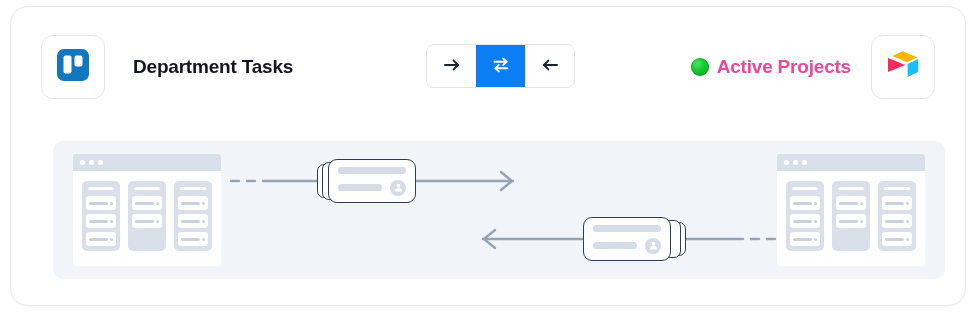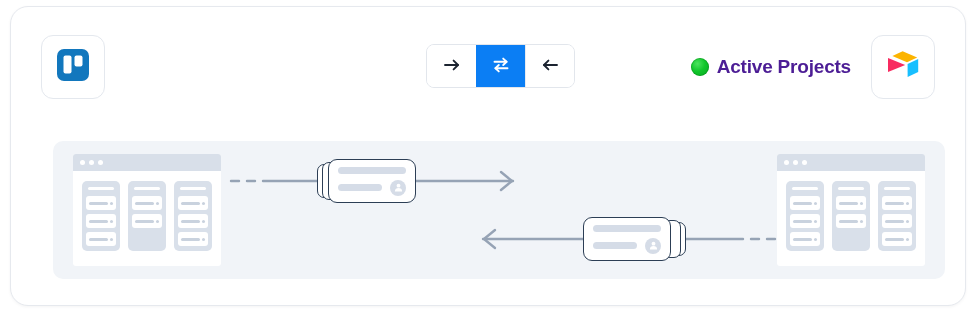--- a/index.html
+++ b/index.html
@@ -71,21 +71,21 @@
   .right-label {
     position: absolute;
     right: 84px;
     top: 0;
     height: 64px;
     display: flex;
     align-items: center;
     gap: 8px;
     font-size: 19px;
     font-weight: bold;
-    color: #4c1d95;
+    color: #ec4899;
     letter-spacing: -0.2px;
     white-space: nowrap;
   }
   .status-dot {
     width: 18px;
     height: 18px;
     border-radius: 50%;
     background: radial-gradient(circle at 36% 32%, #4ce45e 0%, #11c62b 45%, #06a822 100%);
     box-shadow: inset 0 0 0 1px rgba(0,120,20,0.35);
     flex: 0 0 auto;
@@ -279,20 +279,21 @@
       <div class="app-badge left">
         <span>
           <svg width="36" height="36" viewBox="0 0 36 36" aria-hidden="true">
             <rect x="2" y="2" width="32" height="32" rx="7" fill="#1277bd"></rect>
             <rect x="8.5" y="8.5" width="8" height="18" rx="2" fill="#ffffff"></rect>
             <rect x="19.5" y="8.5" width="8" height="11" rx="2" fill="#ffffff"></rect>
           </svg>
         </span>
       </div>
 
+      <div class="header-title">Department Tasks</div>
 
       <div class="toggle-group">
         <button class="toggle-btn">
           <span>
             <svg width="22" height="22" viewBox="0 0 22 22">
               <path d="M4 11 H17" stroke="#1b2330" stroke-width="1.9" stroke-linecap="round" fill="none"></path>
               <path d="M12.6 6.6 L17 11 L12.6 15.4" stroke="#1b2330" stroke-width="1.9" stroke-linecap="round" stroke-linejoin="round" fill="none"></path>
             </svg>
           </span>
         </button>

